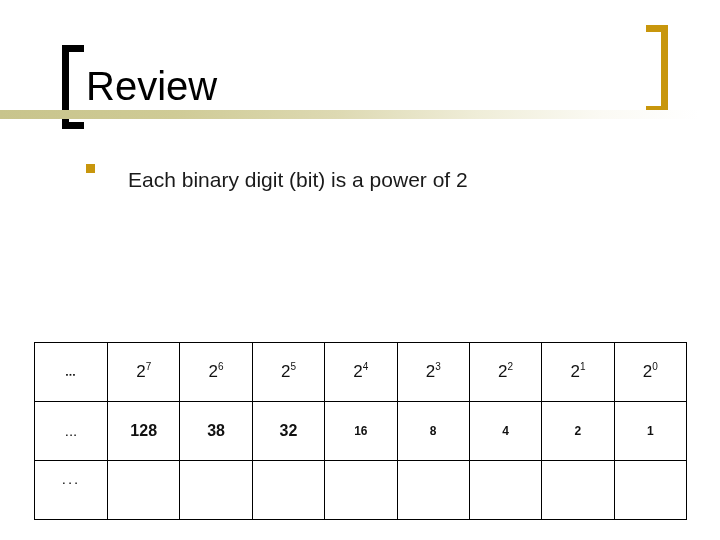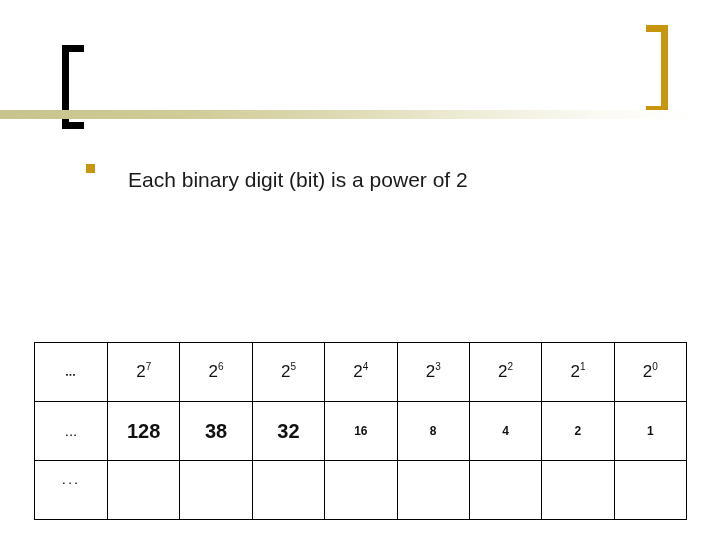--- a/index.html
+++ b/index.html
@@ -124,21 +124,21 @@
   .grid-table td.pow {
     font-size: 17px;
   }
   .grid-table td.pow sup {
     font-size: 10px;
     vertical-align: super;
     line-height: 0;
   }
   .grid-table td.val-bold {
     font-weight: bold;
-    font-size: 20px;
+    font-size: 16px;
   }
   .grid-table td.val-plain {
     font-weight: bold;
     font-size: 12px;
   }
   .ell-bold {
     font-weight: bold;
     font-size: 15px;
     letter-spacing: -1px;
   }
@@ -154,20 +154,21 @@
     top: -12px;
   }
 </style>
 </head>
 <body>
 
 <div class="title-area">
   <div class="bracket-left"></div>
   <div class="bracket-right"></div>
   <div class="divider"></div>
+  <div class="slide-title">Review</div>
 </div>
 
 <div class="bullet-row">
   <span class="bullet-marker"></span>
   <span class="bullet-text">Each binary digit (bit) is a power of 2</span>
 </div>
 
 <table class="grid-table">
   <tbody>
       <tr>

